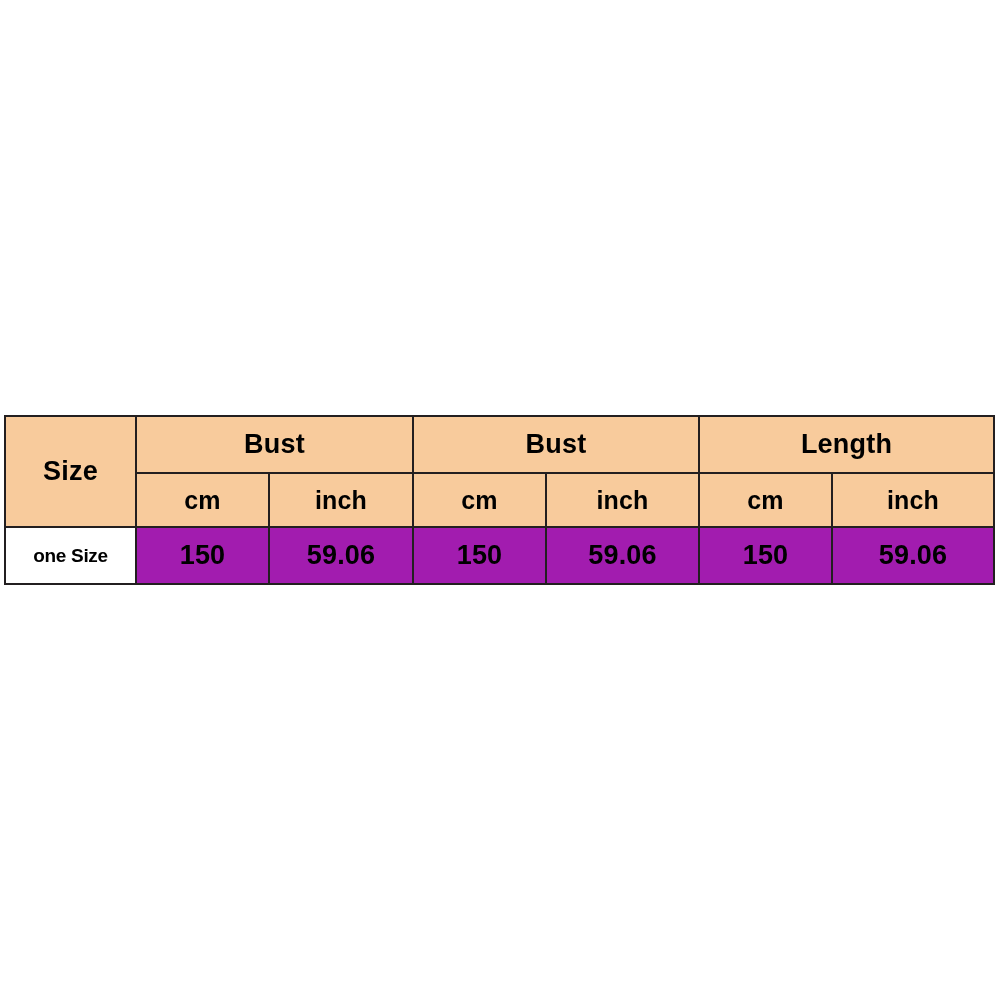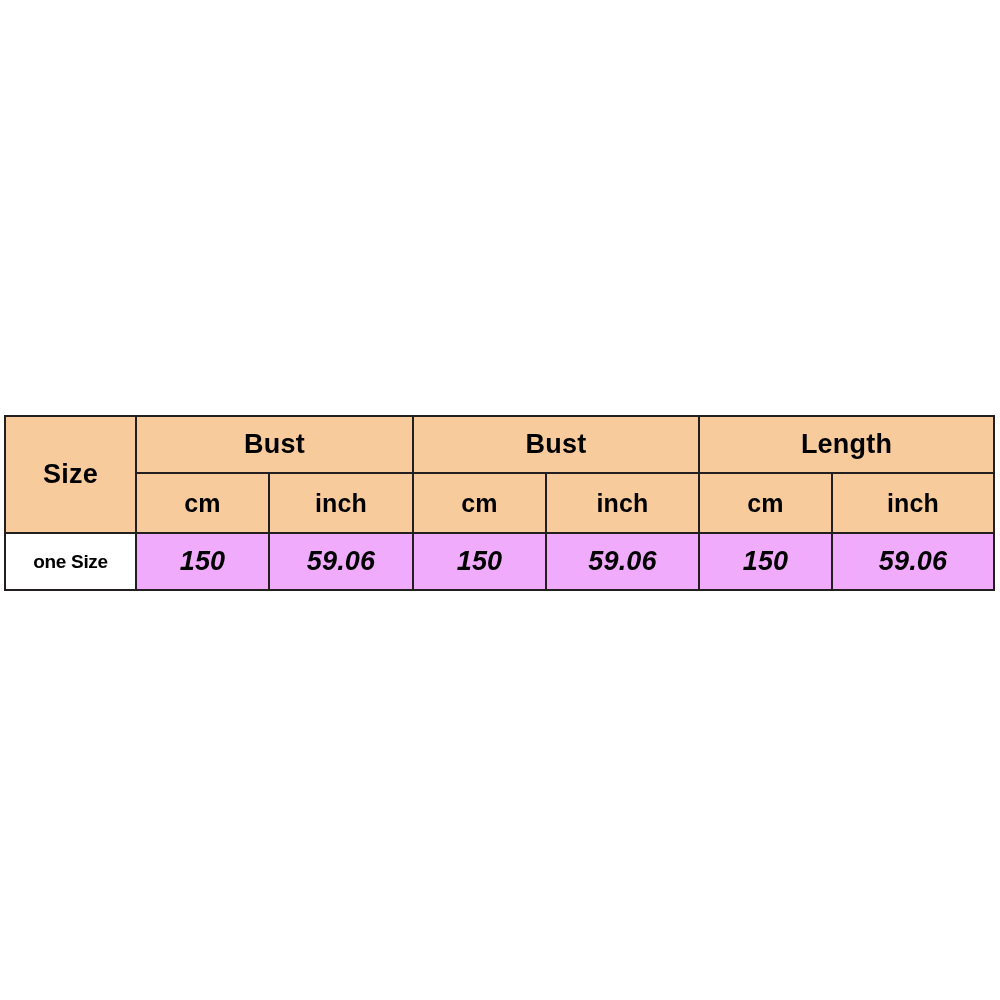--- a/index.html
+++ b/index.html
@@ -61,43 +61,42 @@
   }
 
   
   td.unit {
     font-size: 25px;
     letter-spacing: 0.2px;
   }
 
   
   td.data {
-    background: #f0abfc;
+    background: #a21caf;
     font-size: 27px;
     letter-spacing: 0.2px;
-    font-style: italic;
   }
 
   td.data-label {
     background: #ffffff;
     font-size: 19px;
     letter-spacing: -0.3px;
   }
 
   
   col.c-size   { width: 131px; }
   col.c-bcm    { width: 133px; }
   col.c-binch  { width: 144px; }
   col.c-wcm    { width: 133px; }
   col.c-winch  { width: 153px; }
   col.c-lcm    { width: 133px; }
   col.c-linch  { width: 162px; }
 
   tr.row-group { height: 57px; }
-  tr.row-unit  { height: 60px; }
+  tr.row-unit  { height: 54px; }
   tr.row-data  { height: 57px; }
 </style>
 </head>
 <body>
 
 <div id="size-chart-wrap">
   <table class="size-chart">
     <colgroup>
       <col class="c-size">
       <col class="c-bcm">

